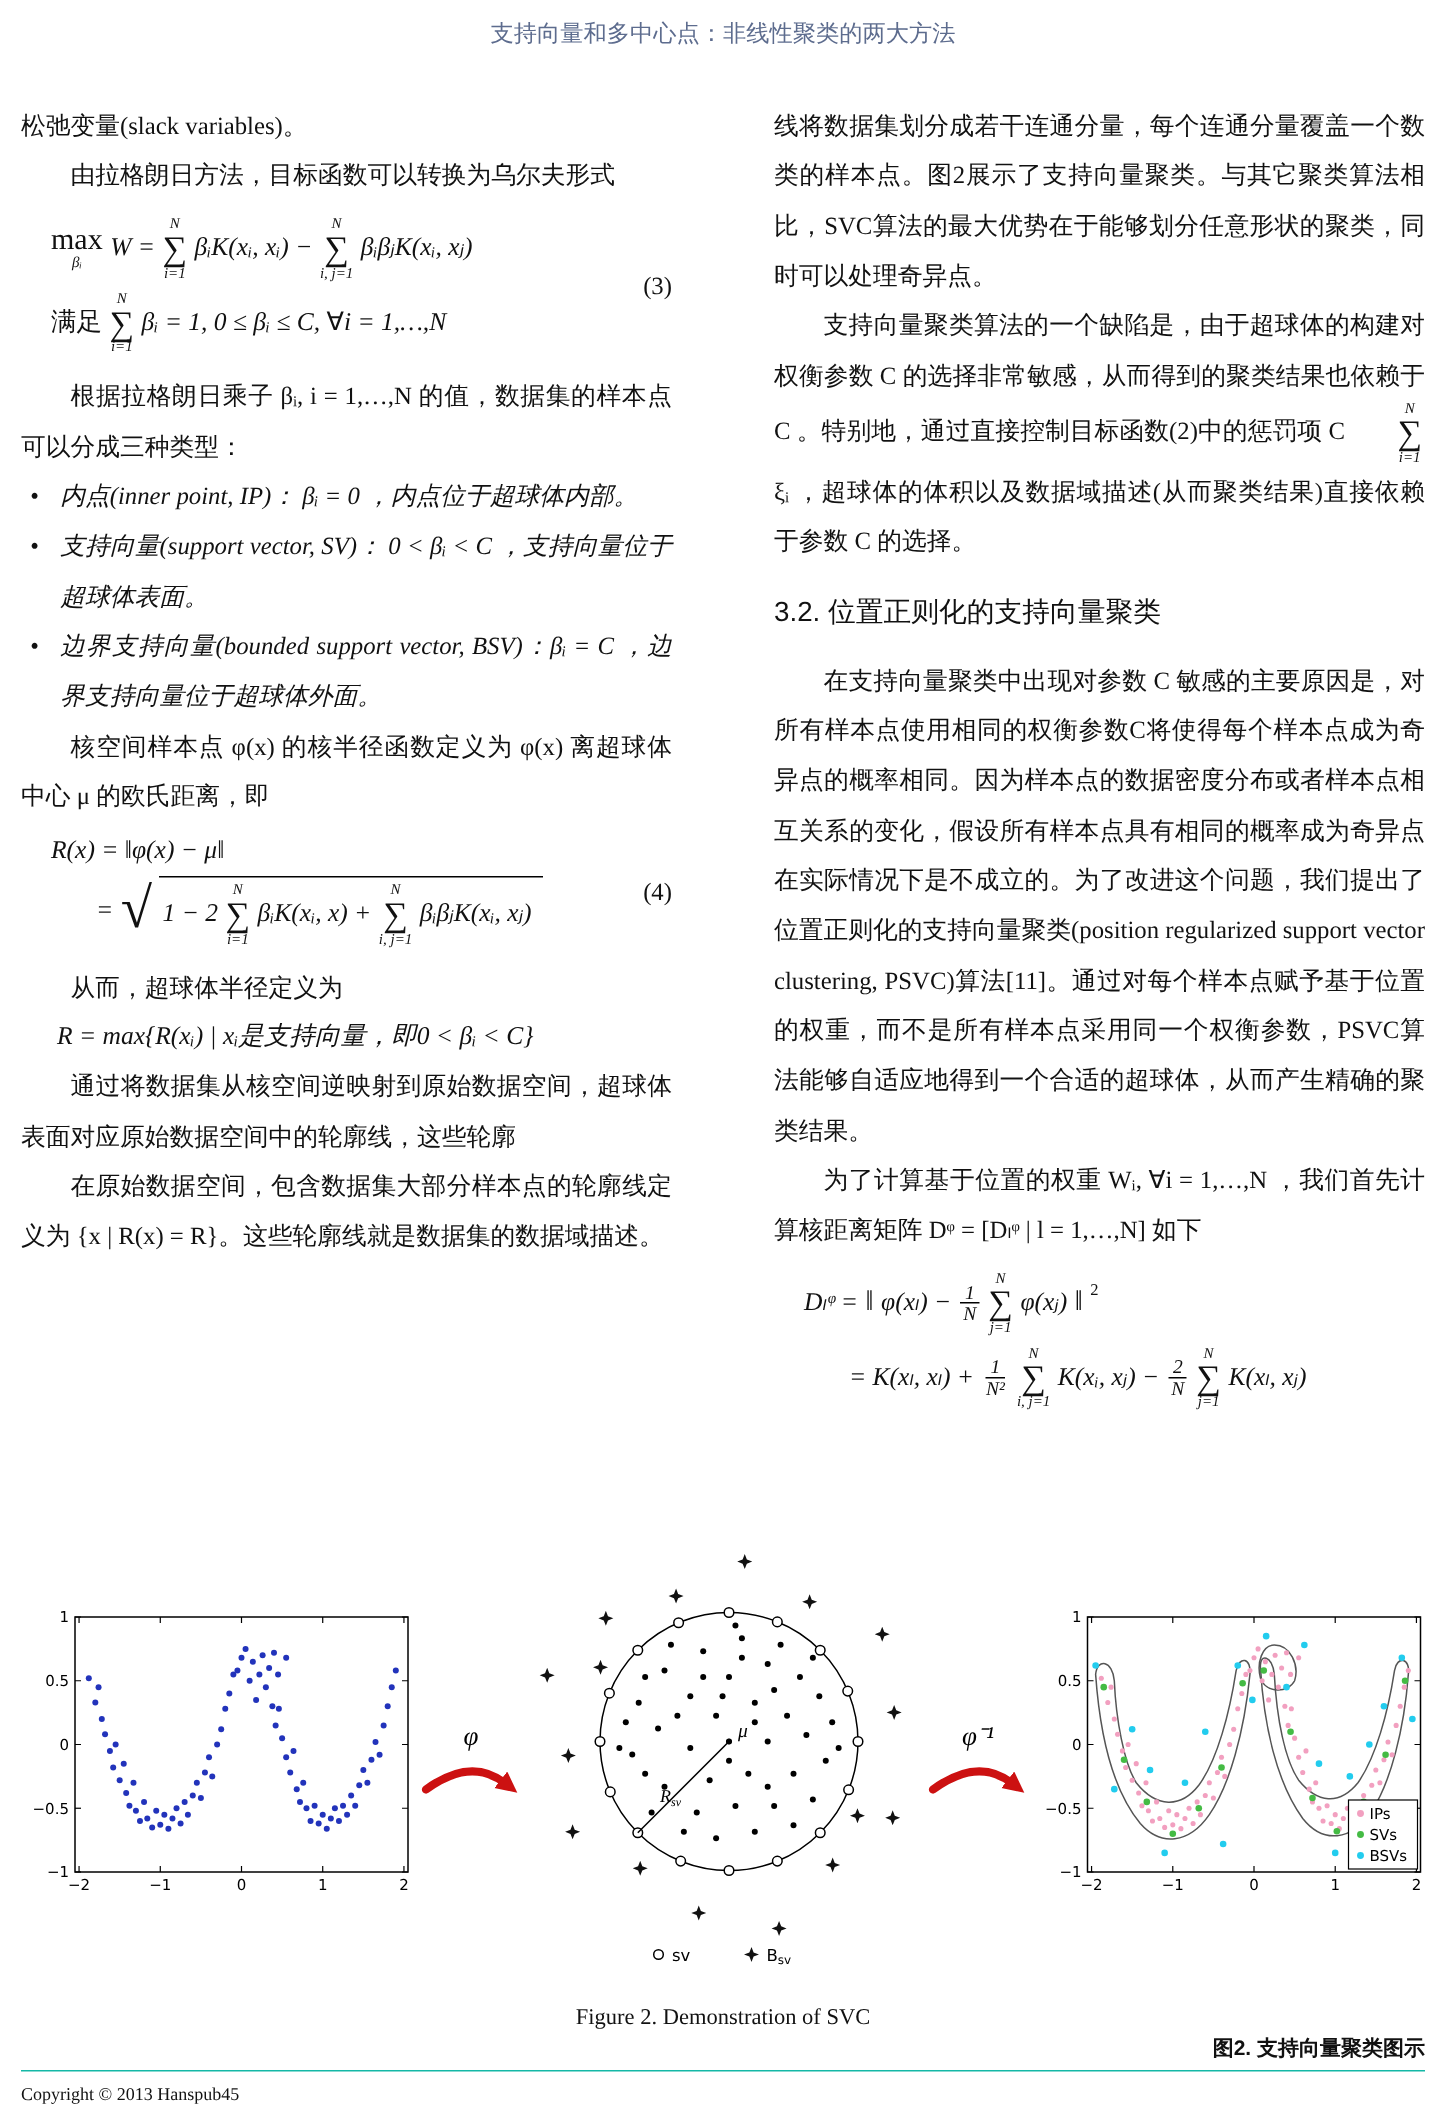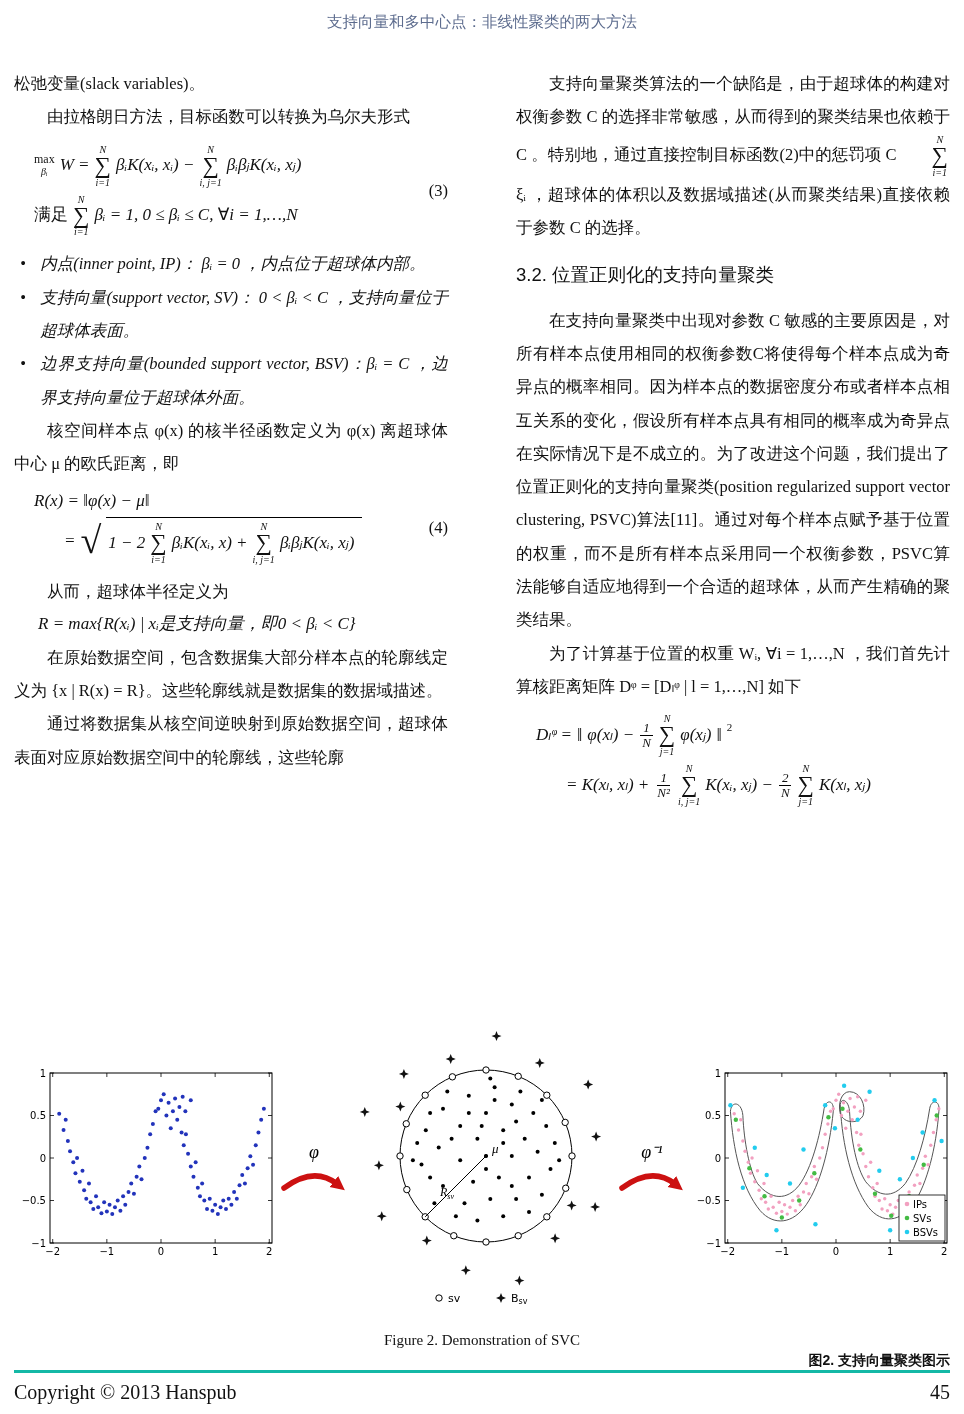--- a/index.html
+++ b/index.html
@@ -22,41 +22,41 @@
   .eqlines { flex:1; display:flex; flex-direction:column; gap:6px; padding-left:20px; }
   .eqline { display:flex; align-items:center; gap:5px; font-style:italic; font-size:17px; line-height:1.2; flex-wrap:wrap; }
   .eqline.indented { padding-left:30px; }
   .eqnum { font-style:normal; margin-left:6px; flex:none; }
   .mi { font-style:italic; }
   .roman { font-style:normal; }
 
   .stack { display:inline-flex; flex-direction:column; align-items:center; line-height:1; vertical-align:middle; }
   .stack .lim { font-size:10px; font-style:italic; line-height:1.1; }
   .stack .op { font-size:23px; font-style:normal; line-height:0.95; }
-  .maxop .op { font-size:12px; font-style:normal; }
+  .maxop .op { font-size:20px; font-style:normal; }
   .bigop.inline { margin:0 2px; vertical-align:middle; }
 
   .rad { font-size:38px; font-style:normal; line-height:0.75; transform:translateY(-1px); }
   .sqrtbody { display:inline-flex; align-items:center; gap:5px; border-top:1.5px solid #000; padding:3px 8px 0 2px; }
 
   .frac { display:inline-flex; flex-direction:column; align-items:center; line-height:1.05; font-style:italic; vertical-align:middle; }
   .frac .num { border-bottom:1px solid #000; padding:0 3px; font-size:13px; }
   .frac .den { padding:0 3px; font-size:13px; }
   .norm { font-style:normal; font-size:19px; }
   .sup { font-size:11px; font-style:normal; transform:translateY(-8px); }
 
   .h32 { font-family:"Liberation Sans","DejaVu Sans",sans-serif; font-weight:normal; font-size:18.5px; margin:12px 0 10px 0; text-align:left; text-indent:0; }
 
   .figure { margin-top:12px; }
   .figure-row { display:flex; align-items:center; justify-content:center; gap:2px; }
   .caption { text-align:center; margin-top:10px; }
   .cap-en { font-weight:normal; font-size:15px; font-family:"Liberation Serif",serif; }
   .cap-zh { font-weight:bold; font-size:14px; font-family:"Liberation Sans","DejaVu Sans",sans-serif; margin-top:3px;text-align:right; }
 
-  .footer { margin-top:auto; display:flex; justify-content:space-between; font-size:20px; border-top:3px solid #14b8a6; padding-top:8px; }
+  .footer { margin-top:auto; display:flex; font-size:12px; border-top:1px solid #14b8a6; padding-top:8px; }
 </style>
 </head>
 <body>
 
 <div class="page">
 
   <div class="header">
     <span>支持向量和多中心点：非线性聚类的两大方法</span>
   </div>
 
@@ -93,20 +93,21 @@
               <span class="lim">N</span>
               <span class="op">∑</span>
               <span class="lim">i=1</span>
             </span>
             <span class="mi">βᵢ = 1,  0 ≤ βᵢ ≤ C,  ∀i = 1,…,N</span>
           </div>
         </div>
         <span class="eqnum">(3)</span>
       </div>
 
+      <p class="para indent">根据拉格朗日乘子 βᵢ, i = 1,…,N 的值，数据集的样本点可以分成三种类型：</p>
 
       <div class="bullet">
         <span class="bdot">•</span>
         <div class="btext">内点(inner point, IP)： βᵢ = 0 ，内点位于超球体内部。</div>
       </div>
       <div class="bullet">
         <span class="bdot">•</span>
         <div class="btext">支持向量(support vector, SV)： 0 &lt; βᵢ &lt; C ，支持向量位于超球体表面。</div>
       </div>
       <div class="bullet">
@@ -142,25 +143,26 @@
           </div>
         </div>
         <span class="eqnum">(4)</span>
       </div>
 
       <p class="para indent">从而，超球体半径定义为</p>
       <div class="eqline" style="padding-left:24px;margin:6px 0;">
         <span class="mi">R = max{R(xᵢ) | xᵢ是支持向量，即0 &lt; βᵢ &lt; C}</span>
       </div>
 
+      <p class="para indent">通过将数据集从核空间逆映射到原始数据空间，超球体表面对应原始数据空间中的轮廓线，这些轮廓</p>
       <p class="para indent">在原始数据空间，包含数据集大部分样本点的轮廓线定义为 {x | R(x) = R}。这些轮廓线就是数据集的数据域描述。</p>
-      <p class="para indent">通过将数据集从核空间逆映射到原始数据空间，超球体表面对应原始数据空间中的轮廓线，这些轮廓</p>
     </div>
 
     <div class="col">
+      <p class="para">线将数据集划分成若干连通分量，每个连通分量覆盖一个数类的样本点。图2展示了支持向量聚类。与其它聚类算法相比，SVC算法的最大优势在于能够划分任意形状的聚类，同时可以处理奇异点。</p>
 
       <p class="para indent">
         <span>支持向量聚类算法的一个缺陷是，由于超球体的构建对权衡参数 C 的选择非常敏感，从而得到的聚类结果也依赖于 C 。特别地，通过直接控制目标函数(2)中的惩罚项 C</span><span class="stack bigop inline">
             <span class="lim">N</span>
             <span class="op">∑</span>
             <span class="lim">i=1</span>
           </span><span>ξᵢ ，超球体的体积以及数据域描述(从而聚类结果)直接依赖于参数 C 的选择。</span>
       </p>
 
       <div class="h32">3.2. 位置正则化的支持向量聚类</div>

